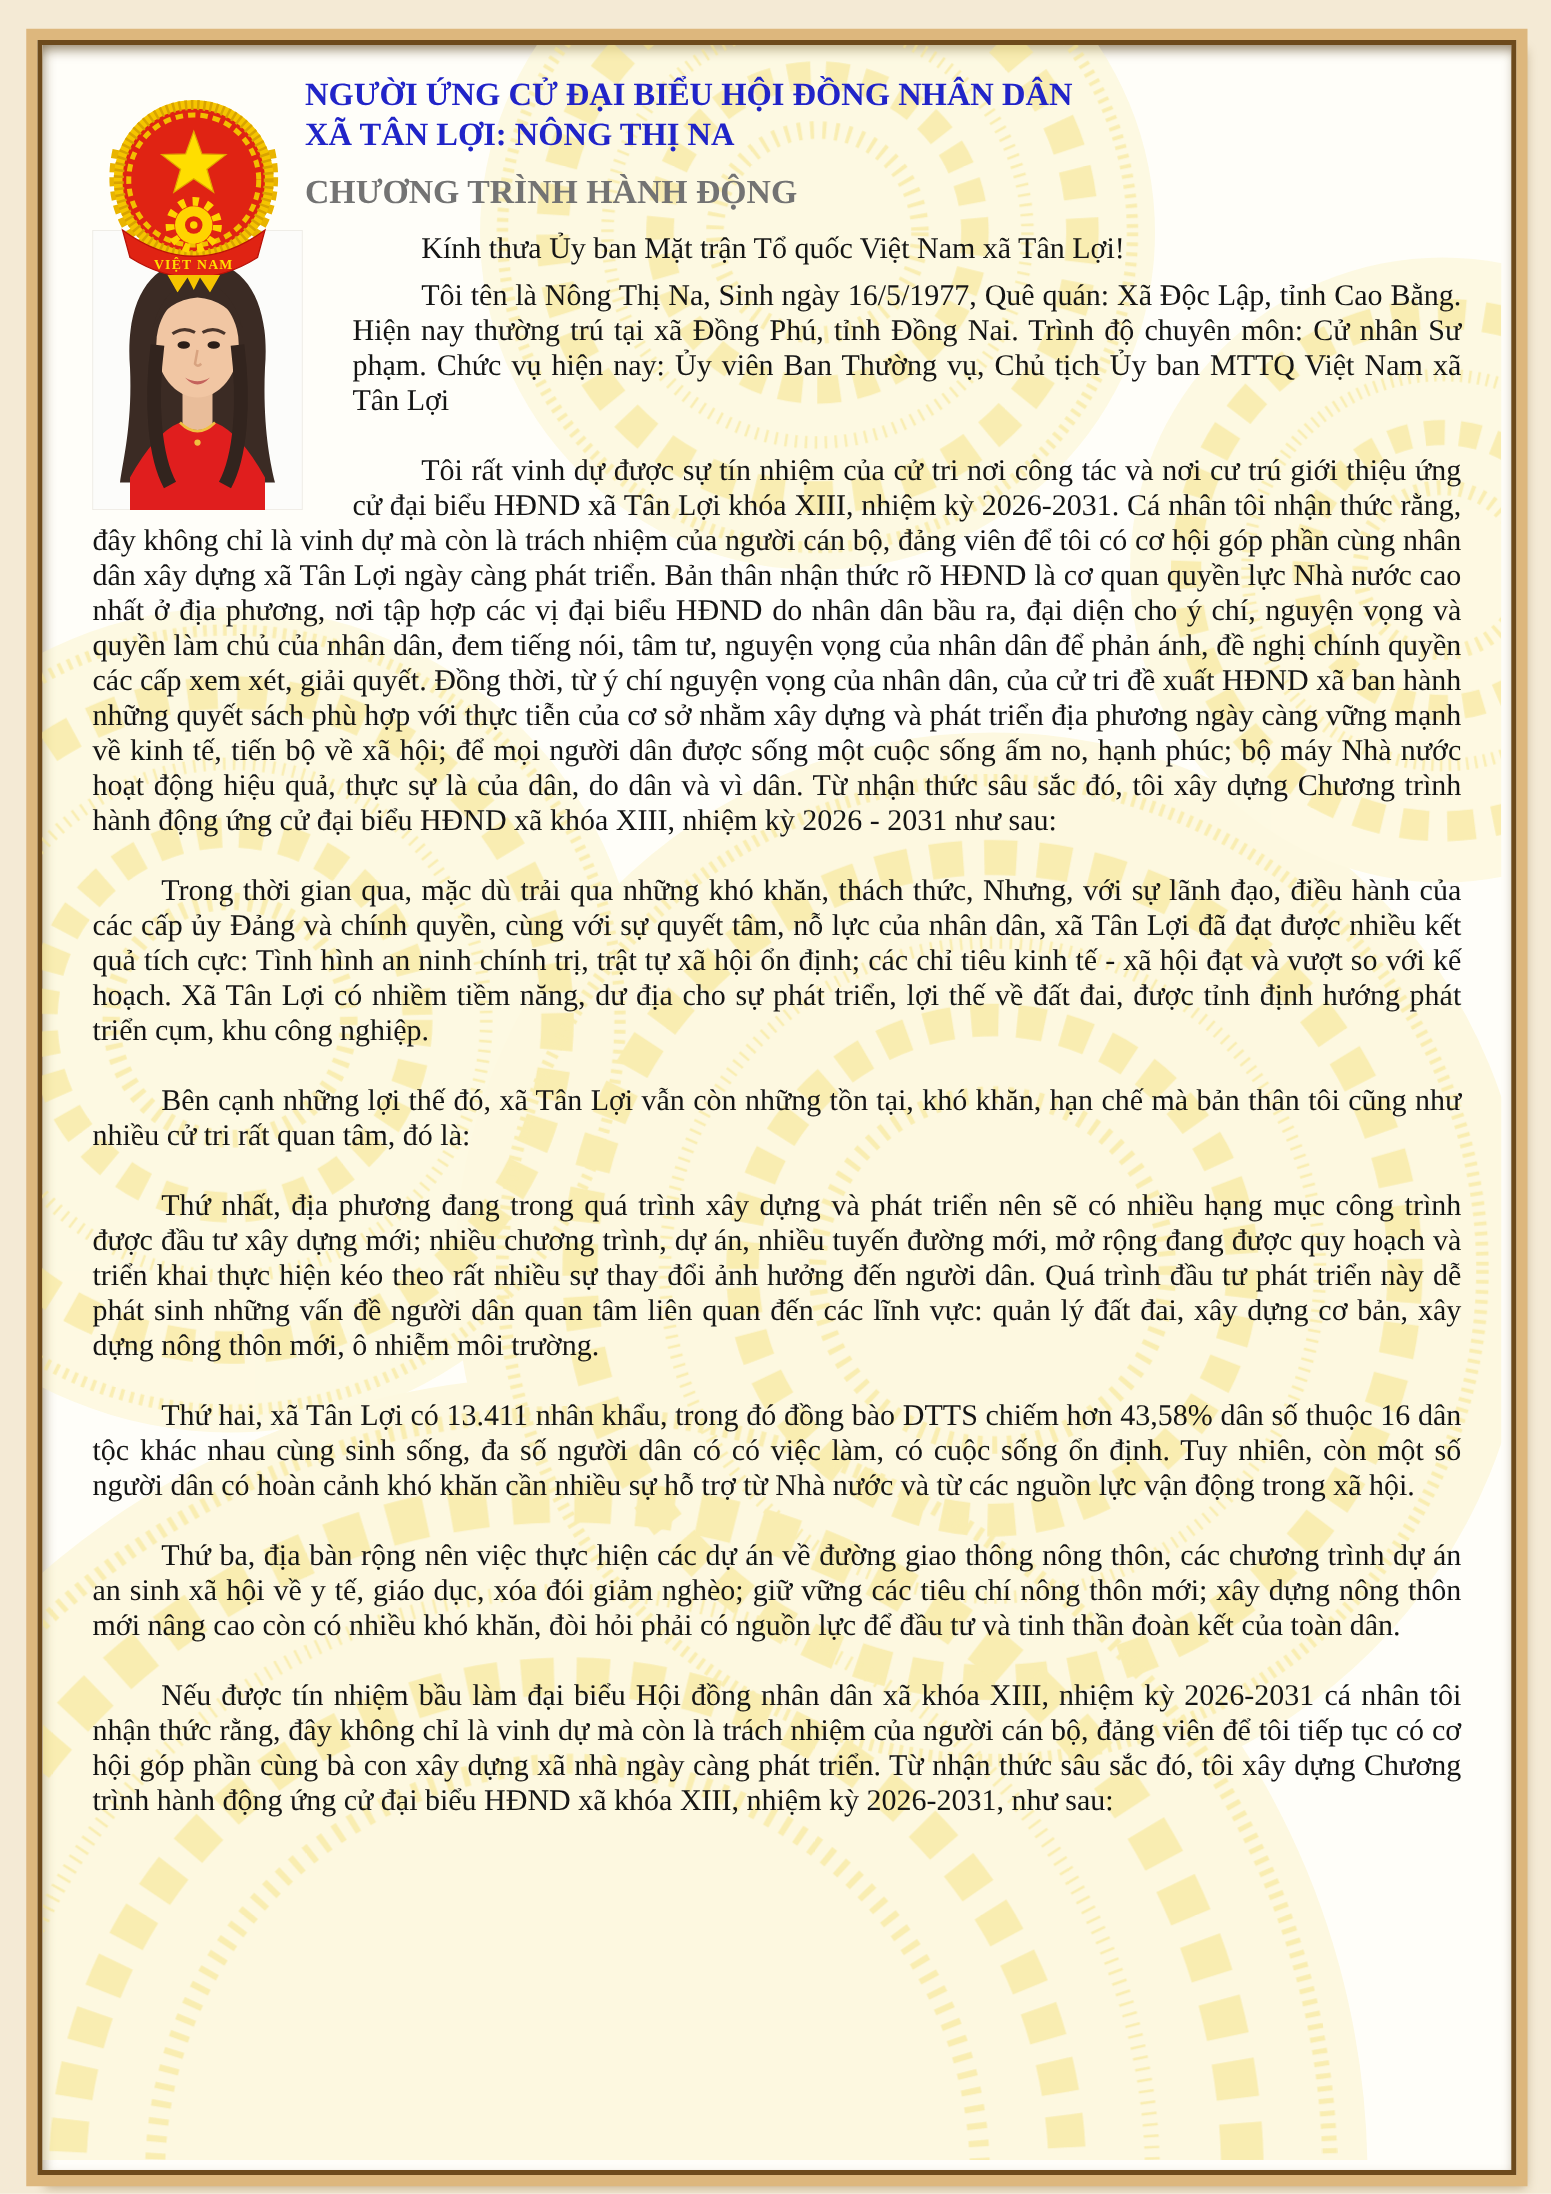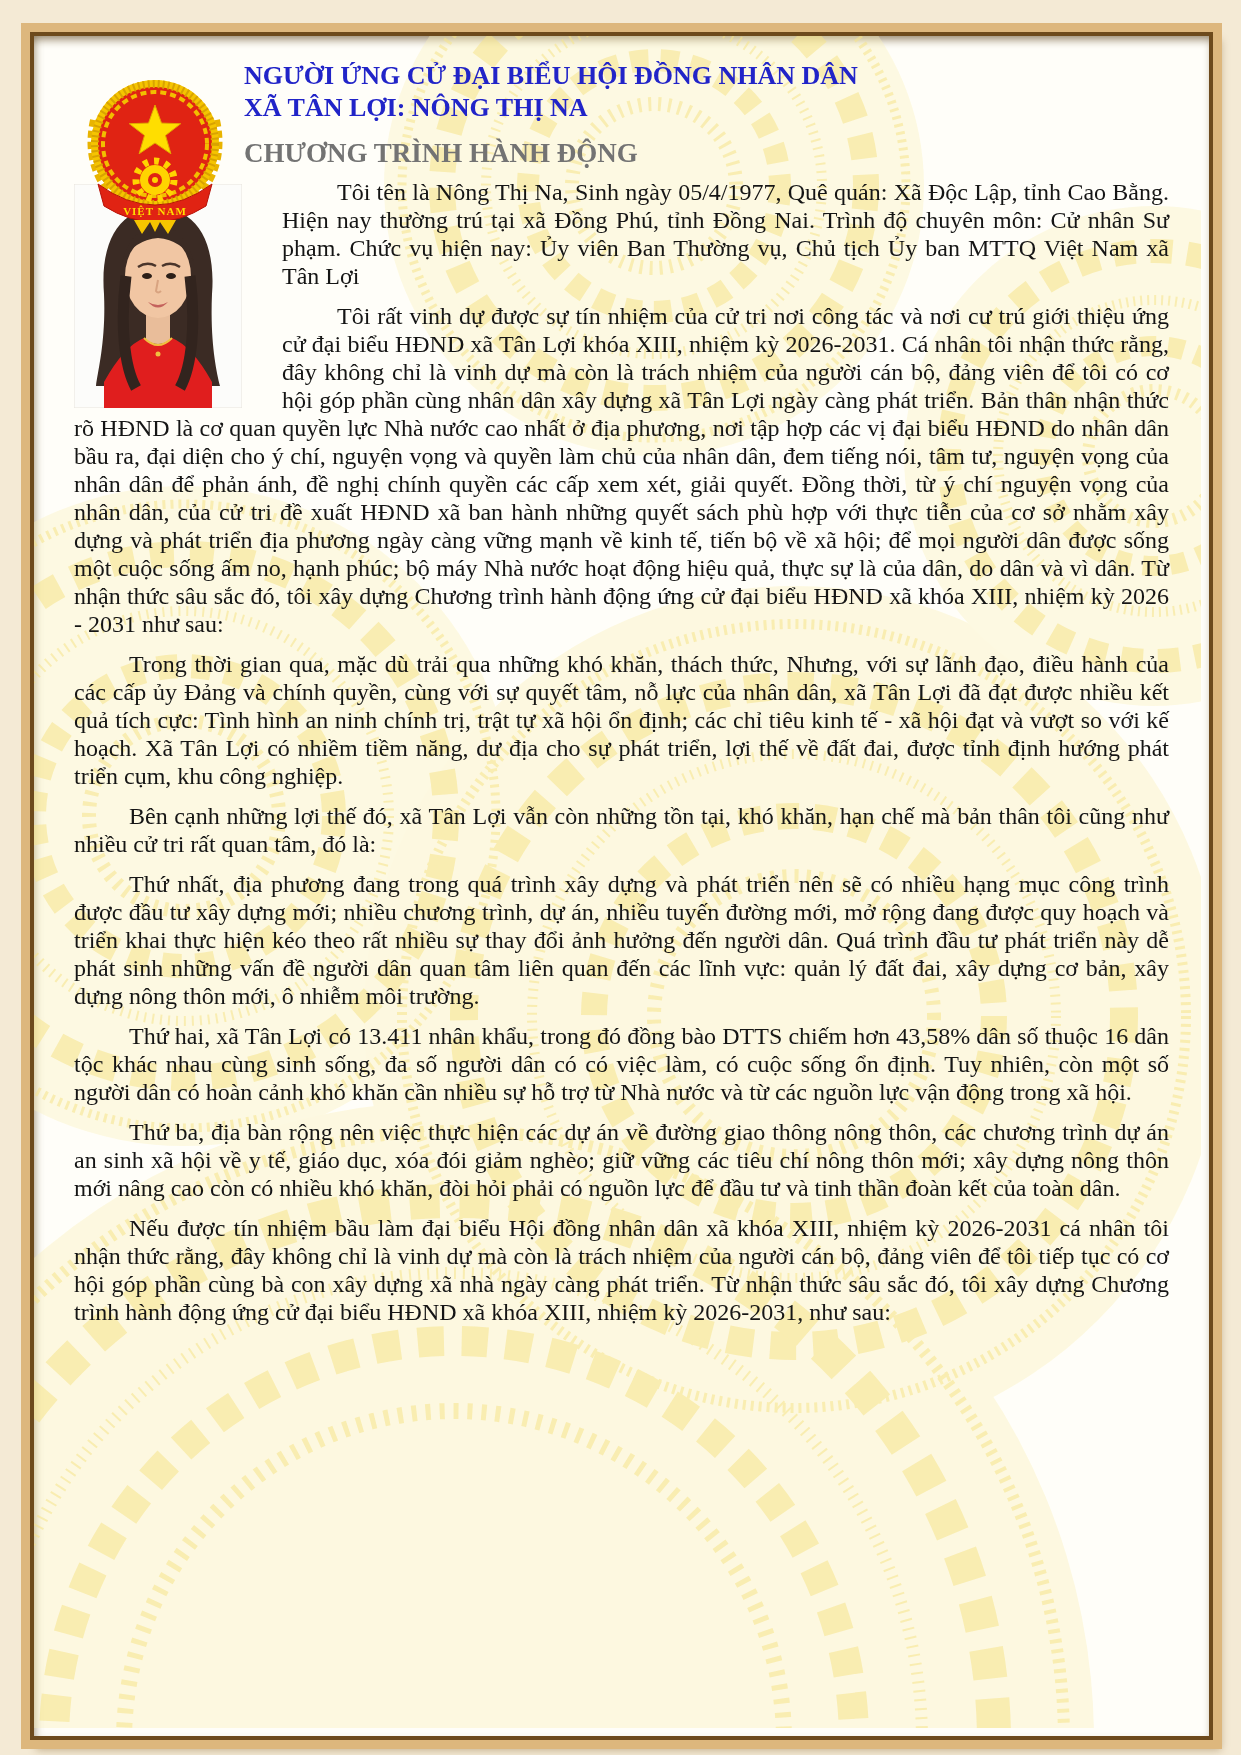--- a/index.html
+++ b/index.html
@@ -39,21 +39,21 @@
   }
   .photo svg{display:block;}
   
   p{margin:0;color:#151515;}
   .greet{
     font-size:24px;line-height:31px;text-indent:55px;margin-top:9px;
   }
   .first-greet{margin-top:14px;}
   .body{
     font-size:24px;line-height:28px;text-align:justify;text-indent:55px;
-    margin-top:12px;
+    margin-top:28px;
   }
   .intro{margin-top:8px;}
   .after-photo{clear:left;margin-top:22px;}
 </style>
 </head>
 <body>
 
 <div class="page">
 
   <svg class="watermark" width="1167" height="1692" viewBox="0 0 1167 1692">
@@ -147,21 +147,22 @@
         <path d="M84,96 L82,107 Q84,110 87,107" stroke="#d8a380" stroke-width="2" fill="none"></path>
         <path d="M74,118 Q84,124 94,118 Q84,129 74,118 Z" fill="#c4625c"></path>
         <path d="M30,224 L30,198 Q50,162 70,154 Q84,167 98,154 Q118,162 138,198 L138,224 Z" fill="#e01e1e"></path>
         <path d="M70,154 Q84,168 98,154" stroke="#f0c040" stroke-width="2" fill="none"></path>
         <circle cx="84" cy="170" r="2.5" fill="#f0c040"></circle>
         <path d="M52,92 C46,140 50,182 62,204" stroke="#32241e" stroke-width="11" fill="none"></path>
         <path d="M116,92 C122,140 118,182 106,204" stroke="#32241e" stroke-width="11" fill="none"></path>
       </svg>
     </div>
 
-    <p class="body intro">Tôi tên là Nông Thị Na, Sinh ngày 05/4/1977, Quê quán: Xã Độc Lập, tỉnh Cao Bằng. Hiện nay thường trú tại xã Đồng Phú, tỉnh Đồng Nai. Trình độ chuyên môn: Cử nhân Sư phạm. Chức vụ hiện nay: Ủy viên Ban Thường vụ, Chủ tịch Ủy ban MTTQ Việt Nam xã Tân Lợi</p>
+    <p class="greet first-greet">Kính thưa Ủy ban Mặt trận Tổ quốc Việt Nam xã Tân Lợi!</p>
+    <p class="body intro">Tôi tên là Nông Thị Na, Sinh ngày 16/5/1977, Quê quán: Xã Độc Lập, tỉnh Cao Bằng. Hiện nay thường trú tại xã Đồng Phú, tỉnh Đồng Nai. Trình độ chuyên môn: Cử nhân Sư phạm. Chức vụ hiện nay: Ủy viên Ban Thường vụ, Chủ tịch Ủy ban MTTQ Việt Nam xã Tân Lợi</p>
 
     <p class="body">Tôi rất vinh dự được sự tín nhiệm của cử tri nơi công tác và nơi cư trú giới thiệu ứng cử đại biểu HĐND xã Tân Lợi khóa XIII, nhiệm kỳ 2026-2031. Cá nhân tôi nhận thức rằng, đây không chỉ là vinh dự mà còn là trách nhiệm của người cán bộ, đảng viên để tôi có cơ hội góp phần cùng nhân dân xây dựng xã Tân Lợi ngày càng phát triển. Bản thân nhận thức rõ HĐND là cơ quan quyền lực Nhà nước cao nhất ở địa phương, nơi tập hợp các vị đại biểu HĐND do nhân dân bầu ra, đại diện cho ý chí, nguyện vọng và quyền làm chủ của nhân dân, đem tiếng nói, tâm tư, nguyện vọng của nhân dân để phản ánh, đề nghị chính quyền các cấp xem xét, giải quyết. Đồng thời, từ ý chí nguyện vọng của nhân dân, của cử tri đề xuất HĐND xã ban hành những quyết sách phù hợp với thực tiễn của cơ sở nhằm xây dựng và phát triển địa phương ngày càng vững mạnh về kinh tế, tiến bộ về xã hội; để mọi người dân được sống một cuộc sống ấm no, hạnh phúc; bộ máy Nhà nước hoạt động hiệu quả, thực sự là của dân, do dân và vì dân. Từ nhận thức sâu sắc đó, tôi xây dựng Chương trình hành động ứng cử đại biểu HĐND xã khóa XIII, nhiệm kỳ 2026 - 2031 như sau:</p>
     <p class="body">Trong thời gian qua, mặc dù trải qua những khó khăn, thách thức, Nhưng, với sự lãnh đạo, điều hành của các cấp ủy Đảng và chính quyền, cùng với sự quyết tâm, nỗ lực của nhân dân, xã Tân Lợi đã đạt được nhiều kết quả tích cực: Tình hình an ninh chính trị, trật tự xã hội ổn định; các chỉ tiêu kinh tế - xã hội đạt và vượt so với kế hoạch. Xã Tân Lợi có nhiềm tiềm năng, dư địa cho sự phát triển, lợi thế về đất đai, được tỉnh định hướng phát triển cụm, khu công nghiệp.</p>
     <p class="body">Bên cạnh những lợi thế đó, xã Tân Lợi vẫn còn những tồn tại, khó khăn, hạn chế mà bản thân tôi cũng như nhiều cử tri rất quan tâm, đó là:</p>
     <p class="body">Thứ nhất, địa phương đang trong quá trình xây dựng và phát triển nên sẽ có nhiều hạng mục công trình được đầu tư xây dựng mới; nhiều chương trình, dự án, nhiều tuyến đường mới, mở rộng đang được quy hoạch và triển khai thực hiện kéo theo rất nhiều sự thay đổi ảnh hưởng đến người dân. Quá trình đầu tư phát triển này dễ phát sinh những vấn đề người dân quan tâm liên quan đến các lĩnh vực: quản lý đất đai, xây dựng cơ bản, xây dựng nông thôn mới, ô nhiễm môi trường.</p>
     <p class="body">Thứ hai, xã Tân Lợi có 13.411 nhân khẩu, trong đó đồng bào DTTS chiếm hơn 43,58% dân số thuộc 16 dân tộc khác nhau cùng sinh sống, đa số người dân có có việc làm, có cuộc sống ổn định. Tuy nhiên, còn một số người dân có hoàn cảnh khó khăn cần nhiều sự hỗ trợ từ Nhà nước và từ các nguồn lực vận động trong xã hội.</p>
     <p class="body">Thứ ba, địa bàn rộng nên việc thực hiện các dự án về đường giao thông nông thôn, các chương trình dự án an sinh xã hội về y tế, giáo dục, xóa đói giảm nghèo; giữ vững các tiêu chí nông thôn mới; xây dựng nông thôn mới nâng cao còn có nhiều khó khăn, đòi hỏi phải có nguồn lực để đầu tư và tinh thần đoàn kết của toàn dân.</p>
     <p class="body">Nếu được tín nhiệm bầu làm đại biểu Hội đồng nhân dân xã khóa XIII, nhiệm kỳ 2026-2031 cá nhân tôi nhận thức rằng, đây không chỉ là vinh dự mà còn là trách nhiệm của người cán bộ, đảng viên để tôi tiếp tục có cơ hội góp phần cùng bà con xây dựng xã nhà ngày càng phát triển. Từ nhận thức sâu sắc đó, tôi xây dựng Chương trình hành động ứng cử đại biểu HĐND xã khóa XIII, nhiệm kỳ 2026-2031, như sau:</p>
 
   </div>

